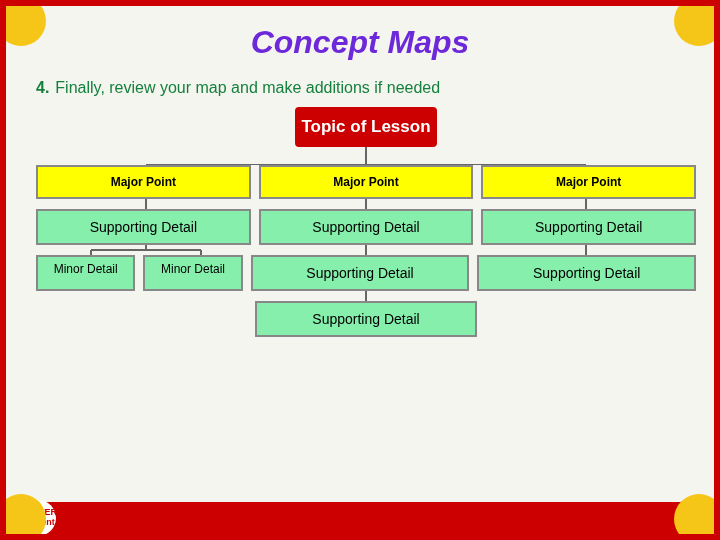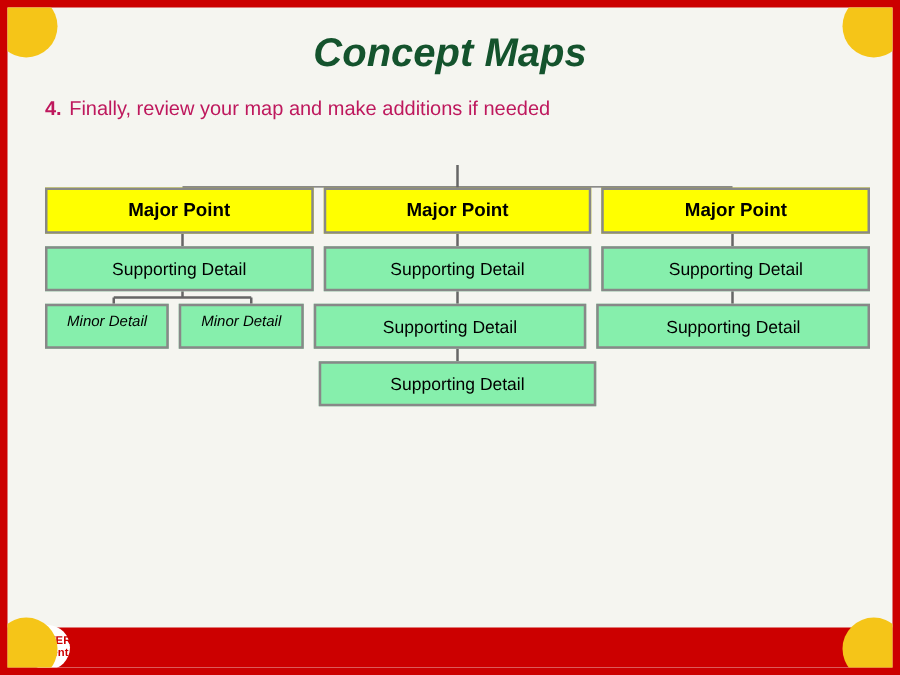--- a/index.html
+++ b/index.html
@@ -28,65 +28,64 @@
     .corner-bl { bottom: -10px; left: -10px; }
     .corner-br { bottom: -10px; right: -10px; }
 
     .page-content {
       padding: 18px 30px 10px 30px;
     }
 
     .page-title {
       font-size: 32px;
       font-weight: bold;
-      color: #14532d;
+      color: #6d28d9;
       text-align: center;
       margin-bottom: 16px;
       font-style: italic;
     }
 
     .instruction {
       font-size: 16px;
-      color: #be185d;
-      margin-bottom: 33px;
+      color: #15803d;
+      margin-bottom: 8px;
       line-height: 1.4;
     }
 
     .instruction .num {
       font-weight: bold;
       margin-right: 6px;
     }
 
     .cell {
       flex: 1;
       text-align: center;
       border: 2px solid #888;
       padding: 8px 4px;
       font-size: 14px;
       background: #86efac;
     }
 
     .cell.yellow {
       background: #ffff00;
       font-weight: bold;
-      font-size: 15px;
+      font-size: 12px;
     }
 
     .cell.red {
       background: #cc0000;
       color: #fff;
       font-weight: bold;
       font-size: 17px;
       border-color: #cc0000;
     }
 
     .cell.minor {
       font-size: 12px;
       padding: 5px 2px;
-      font-style: italic;
     }
 
     
     .footer {
       position: absolute;
       bottom: 0;
       left: 0;
       right: 0;
       display: flex;
       align-items: center;
@@ -155,20 +154,23 @@
 
 <div class="page-content">
   <h1 class="page-title">Concept Maps</h1>
 
   <p class="instruction">
     <span class="num">4.</span><span>Finally, review your map and make additions if needed</span>
   </p>
 
   <div class="tree-container">
 
+    <div style="display:flex; justify-content:center; width:100%; margin-bottom:0;">
+      <div class="cell red" style="max-width:220px; flex:none; border-radius:4px;">Topic of Lesson</div>
+    </div>
 
     <div style="position:relative; width:100%; height:18px;">
       <svg width="660" height="18" style="position:absolute;top:0;left:0;">
 
         <line x1="330" y1="0" x2="330" y2="18" stroke="#666" stroke-width="2"></line>
 
         <line x1="110" y1="18" x2="550" y2="18" stroke="#666" stroke-width="2"></line>
 
         <line x1="110" y1="18" x2="110" y2="18" stroke="#666" stroke-width="2"></line>
         <line x1="330" y1="18" x2="330" y2="18" stroke="#666" stroke-width="2"></line>

